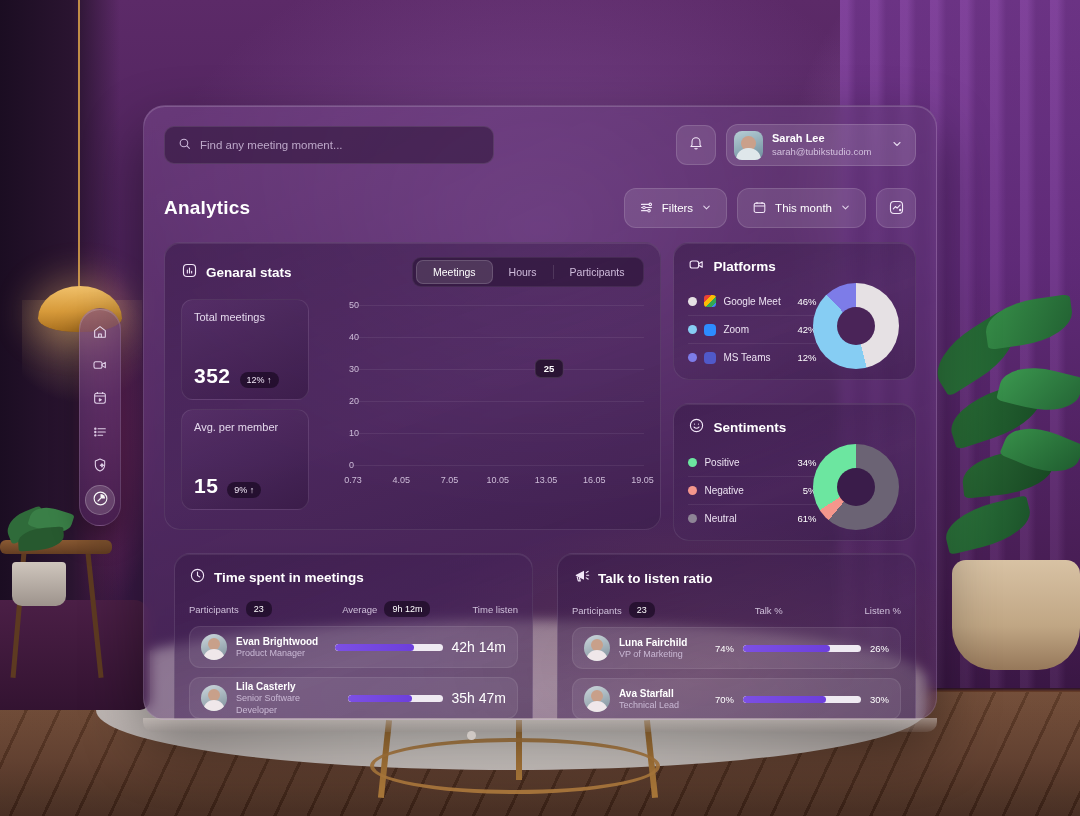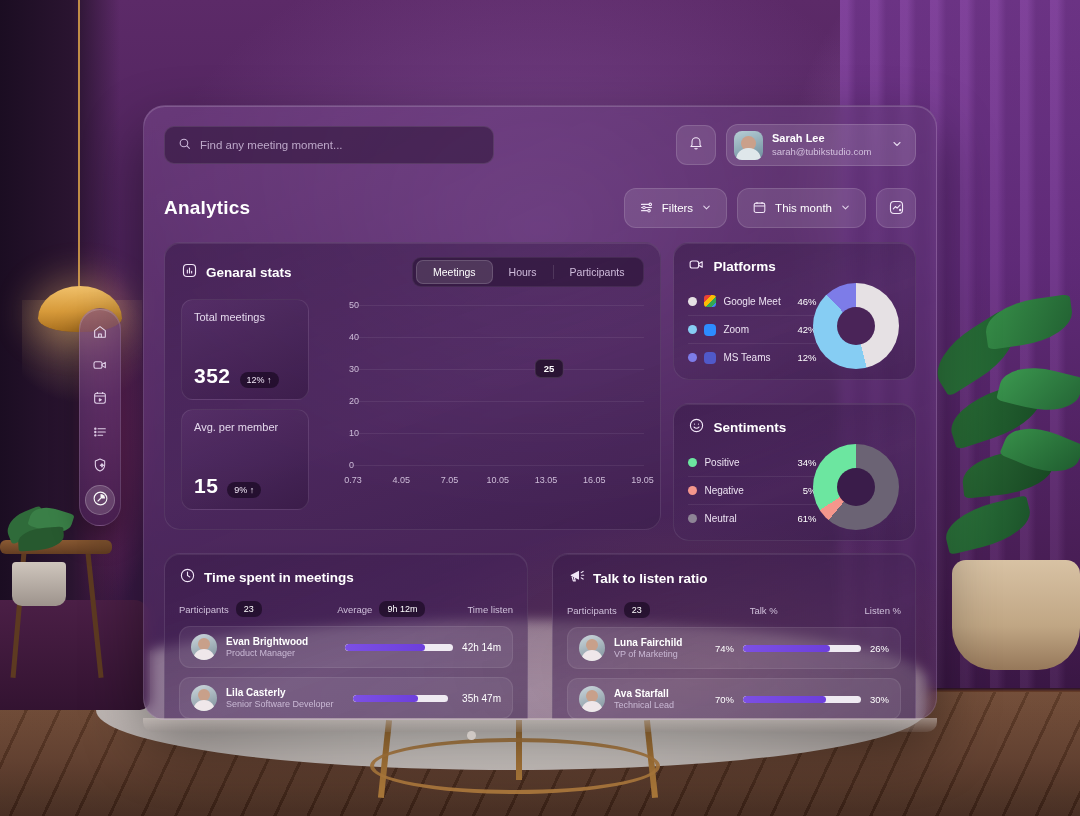--- a/index.html
+++ b/index.html
@@ -210,40 +210,40 @@
   .dot { width:9px; height:9px; border-radius:50%; flex:none; }
   .plat-ico { width:12px; height:12px; border-radius:3px; flex:none; }
   .legend-name { flex:1; white-space:nowrap; }
   .legend-pct { color:#fff; font-size:9.5px; }
   .donut { position:absolute; right:16px; top:40px; width:86px; height:86px; border-radius:50%; }
   .donut::after { content:""; position:absolute; left:24px; top:24px; width:38px; height:38px; border-radius:50%;
                   background: #4a2458; }
   .donut.sent::after { background:#3a1c4a; }
 
   
-  .bottom { display:flex; gap:24px; margin-top:12px; }
+  .bottom { display:flex; gap:24px; margin-top:12px;margin-left:10px; }
   .wide-card { width:371px; height:185px; padding:13px 14px 0 14px; }
   .sub-hd { display:flex; align-items:center; margin-top:13px; font-size:9.5px; color:#cfc0da; }
   .chip { background:rgba(26,10,34,0.7); color:#fff; font-size:9px; padding:3px 8px; border-radius:7px; margin-left:7px; }
   .person-row {
     display:flex; align-items:center; gap:9px; height:42px; margin-top:9px;
     border-radius:11px; padding: 0 11px;
     background: rgba(255,255,255,0.07); border:1px solid rgba(255,255,255,0.08);
   }
   .pavatar { width:26px; height:26px; border-radius:50%; flex:none; position:relative; overflow:hidden;
              background: linear-gradient(160deg,#cdd8dd,#7d8f9a); }
   .pavatar i { position:absolute; left:7px; top:4px; width:12px; height:12px; border-radius:50%; background:#c8a08a; }
   .pavatar b { position:absolute; left:2px; bottom:0; width:22px; height:11px; border-radius:11px 11px 0 0; background:#efe7ea; }
   .pname { color:#fff; font-size:10px; font-weight:bold; line-height:1.3; }
   .prole { color:#c9b8d4; font-size:9px; line-height:1.3; }
   .pinfo { width:118px; }
   .track { height:7px; border-radius:4px; background:#efeaf2; overflow:hidden; flex:none; }
   .fill { height:100%; background: linear-gradient(90deg,#7c4fe4,#6d3fdc); border-radius:4px; }
   .pct { color:#fff; font-size:9.5px; }
-  .time-val { color:#fff; font-size:10px; margin-left:auto; white-space:nowrap; }
+  .time-val { color:#fff; font-size:14px; margin-left:auto; white-space:nowrap; }
   .row-cut { height:14px; margin-top:9px; border-radius:11px 11px 0 0;
              background: rgba(255,255,255,0.07); border:1px solid rgba(255,255,255,0.08); border-bottom:none; }
 
   
   .sidebar {
     position:absolute; left:79px; top:308px; width:42px; height:218px;
     border-radius:21px;
     background: linear-gradient(180deg, rgba(120,72,138,0.62), rgba(74,34,86,0.72));
     border:1px solid rgba(255,255,255,0.14);
     box-shadow: 0 12px 28px rgba(0,0,0,0.38), inset 0 1px 0 rgba(255,255,255,0.2);

